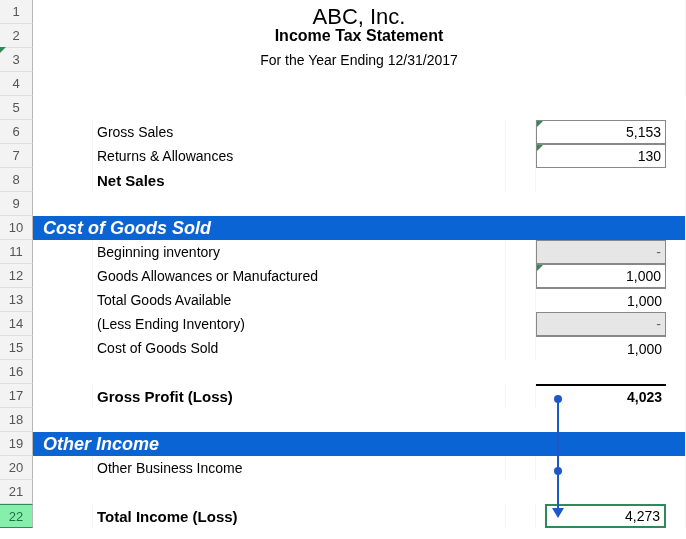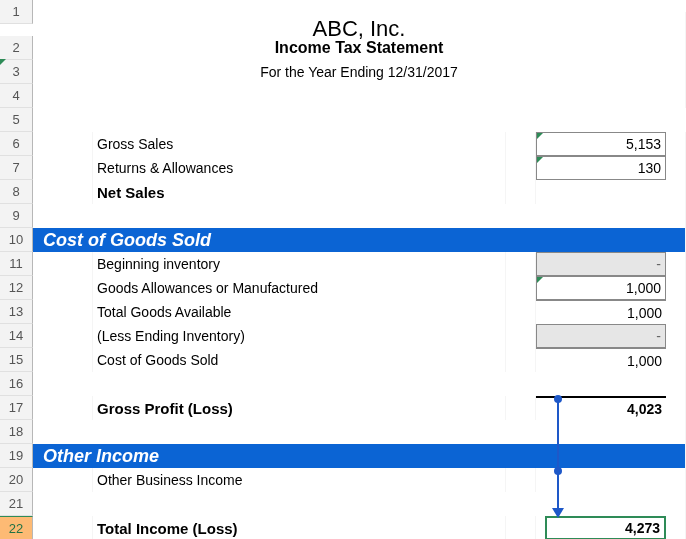--- a/index.html
+++ b/index.html
@@ -24,38 +24,37 @@
     color: #555;
     text-align: center;
     font-size: 13px;
     display: flex;
     align-items: center;
     justify-content: center;
     height: 24px;
     position: relative;
   }
   .rowhdr.sel {
-    background: #fdba74;
+    background: #86efac;
     color: #207245;
     border-top: 1px solid #2e8b57;
     border-bottom: 1px solid #2e8b57;
   }
   .cell {
     height: 24px;
     display: flex;
     align-items: center;
     padding: 0 4px;
     border-right: 1px solid #f5f5f5;
   }
   .title {
     grid-column: 2 / 9;
     justify-content: center;
     font-size: 22px;
     padding-top: 10px;
-    margin-top: 12px;
   }
   .subtitle {
     grid-column: 2 / 9;
     justify-content: center;
     font-weight: bold;
     font-size: 16px;
   }
   .date {
     grid-column: 2 / 9;
     justify-content: center;
@@ -90,21 +89,21 @@
   }
   .val.subtotal {
     border-top: 2px solid #000;
     border-left: none; border-right: none; border-bottom: none;
     font-weight: bold;
   }
   .val.total {
     border-top: 2px solid #000;
     border-bottom: 4px double #000;
     border-left: none; border-right: none;
-    font-weight: bold;
+    font-weight: normal;
     margin-left: 9px;
   }
   .val.plain {
     border: none;
   }
   .val.sel {
     border: 2px solid #2e8b57;
     box-shadow: inset 0 0 0 1px #fff;
   }
   .spacer { grid-column: 6; }

